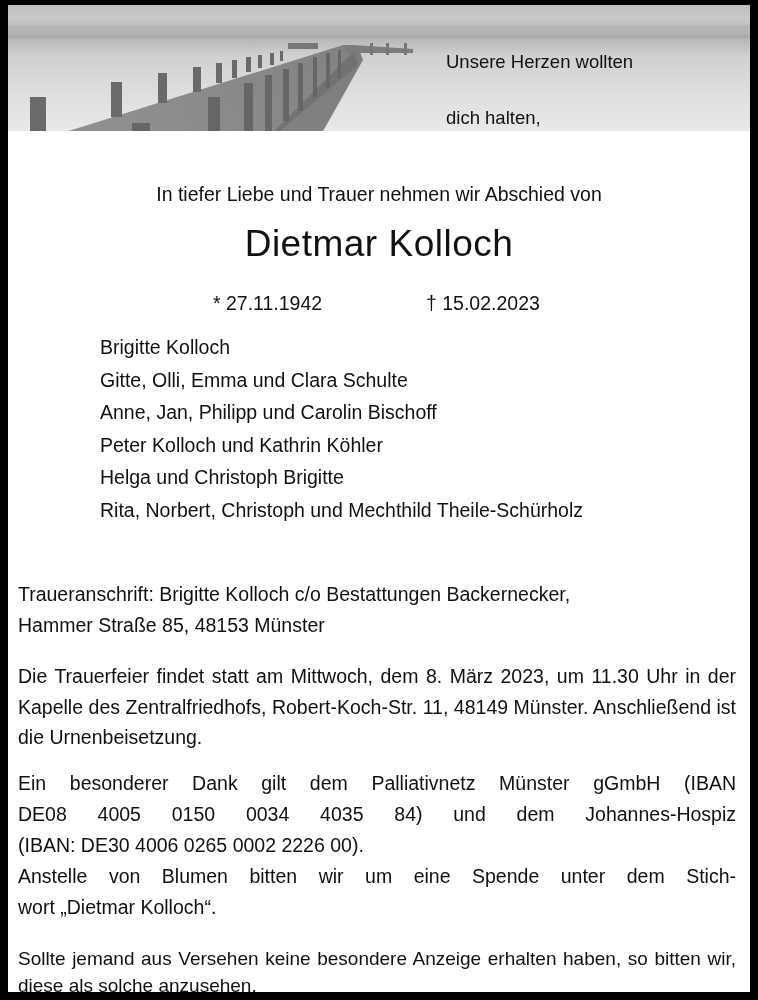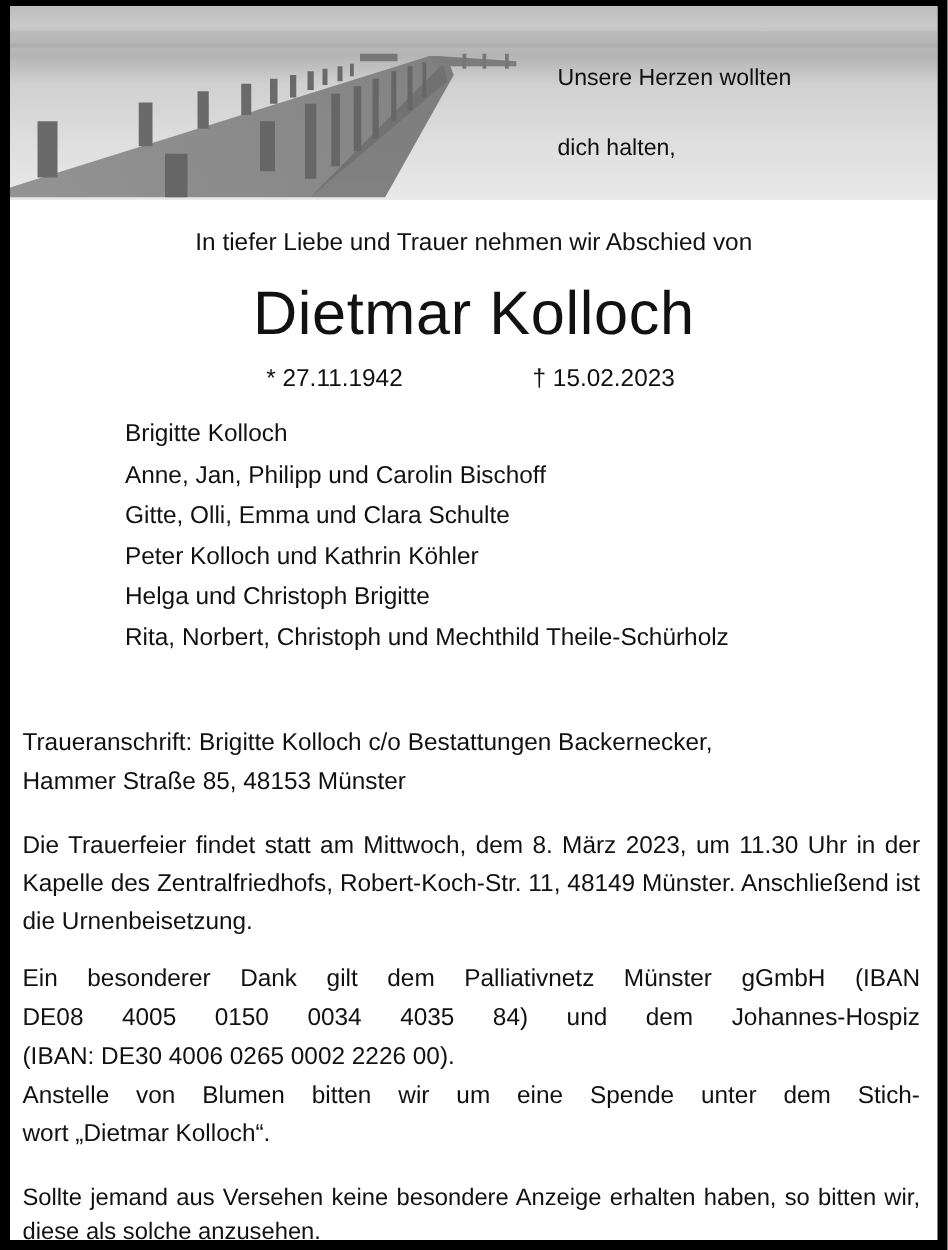--- a/index.html
+++ b/index.html
@@ -6,37 +6,37 @@
     body {
       width: 758px; height: 1000px; background: #000;
       font-family: "Liberation Sans", "DejaVu Sans", sans-serif;
       color: #111; overflow: hidden;
     }
     .page {
       position: absolute; left: 8px; top: 5px; width: 742px; height: 987px;
       background: #fff; overflow: hidden;
     }
     .banner {
-      position: absolute; left: 0; top: 0; width: 742px; height: 155px;
+      position: absolute; left: 0; top: 0; width: 742px; height: 126px;
       background: linear-gradient(180deg, #bdbdbd 0%, #c9c9c9 10%, #b3b3b3 25%, #d0d0d0 40%, #dedede 70%, #e9e9e9 100%);
       overflow: hidden;
     }
     .banner svg { position: absolute; left: 0; top: 0; }
     .verse {
       position: absolute; left: 438px; top: 15px; width: 300px;
       font-size: 18.5px; line-height: 28px; color: #111;
       white-space: pre-line;
     }
     .intro {
       position: absolute; left: 0; top: 178px; width: 742px; text-align: center;
       font-size: 19.5px;
     }
     .name {
       position: absolute; left: 0; top: 218px; width: 742px; text-align: center;
-      font-size: 49px; letter-spacing: 0.5px;
+      font-size: 37px; letter-spacing: 0.5px;
     }
     .dates {
       position: absolute; left: 0; top: 287px; width: 742px;
       font-size: 19.5px;
     }
     .dates .born { position: absolute; left: 205px; }
     .dates .died { position: absolute; left: 418px; }
     .mourners {
       position: absolute; left: 92px; top: 326px; font-size: 19.5px; line-height: 32.5px;
       list-style: none; margin: 0; padding: 0;
@@ -109,22 +109,22 @@
 
   <div class="intro">In tiefer Liebe und Trauer nehmen wir Abschied von</div>
   <div class="name">Dietmar Kolloch</div>
   <div class="dates">
     <span class="born">* 27.11.1942</span>
     <span class="died">† 15.02.2023</span>
   </div>
 
   <ul class="mourners">
     <li>Brigitte Kolloch</li>
+    <li>Gitte, Olli, Emma und Clara Schulte</li>
     <li>Anne, Jan, Philipp und Carolin Bischoff</li>
-    <li>Gitte, Olli, Emma und Clara Schulte</li>
     <li>Peter Kolloch und Kathrin Köhler</li>
     <li>Helga und Christoph Brigitte</li>
     <li>Rita, Norbert, Christoph und Mechthild Theile-Schürholz</li>
   </ul>
 
   <div class="para p-address">
     <div>Traueranschrift: Brigitte Kolloch c/o Bestattungen Backernecker,</div>
     <div>Hammer Straße 85, 48153 Münster</div>
   </div>
 

